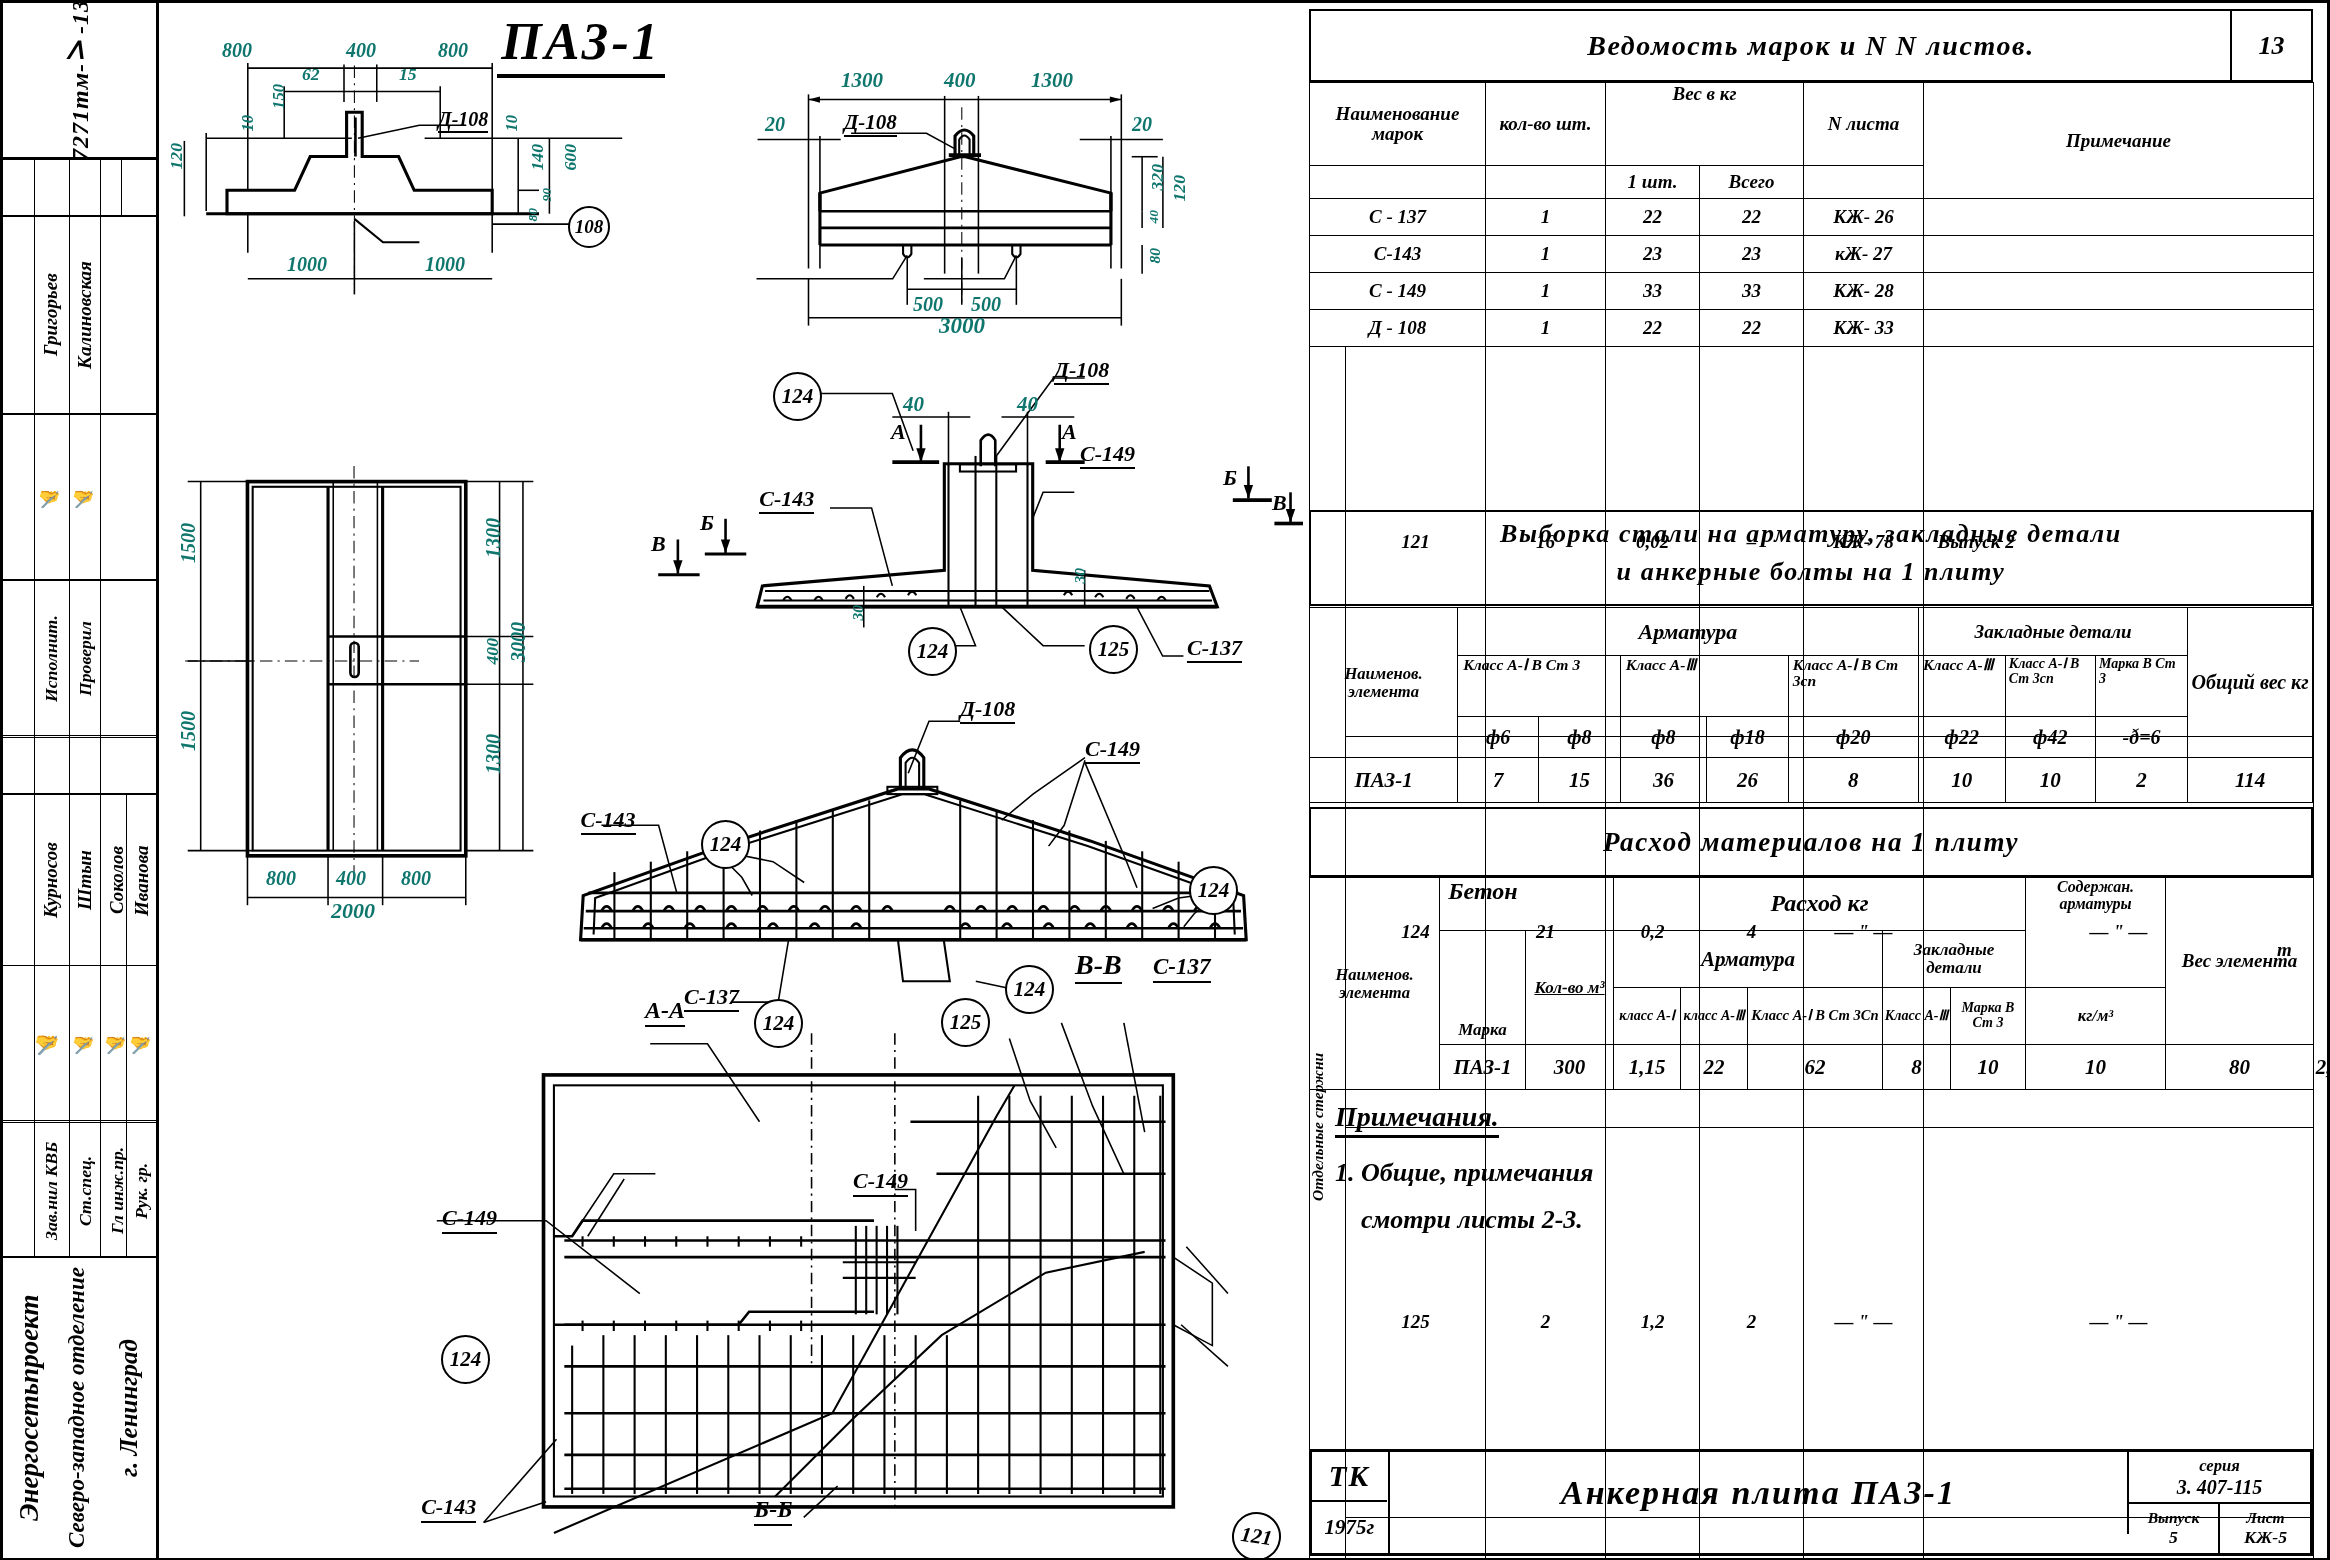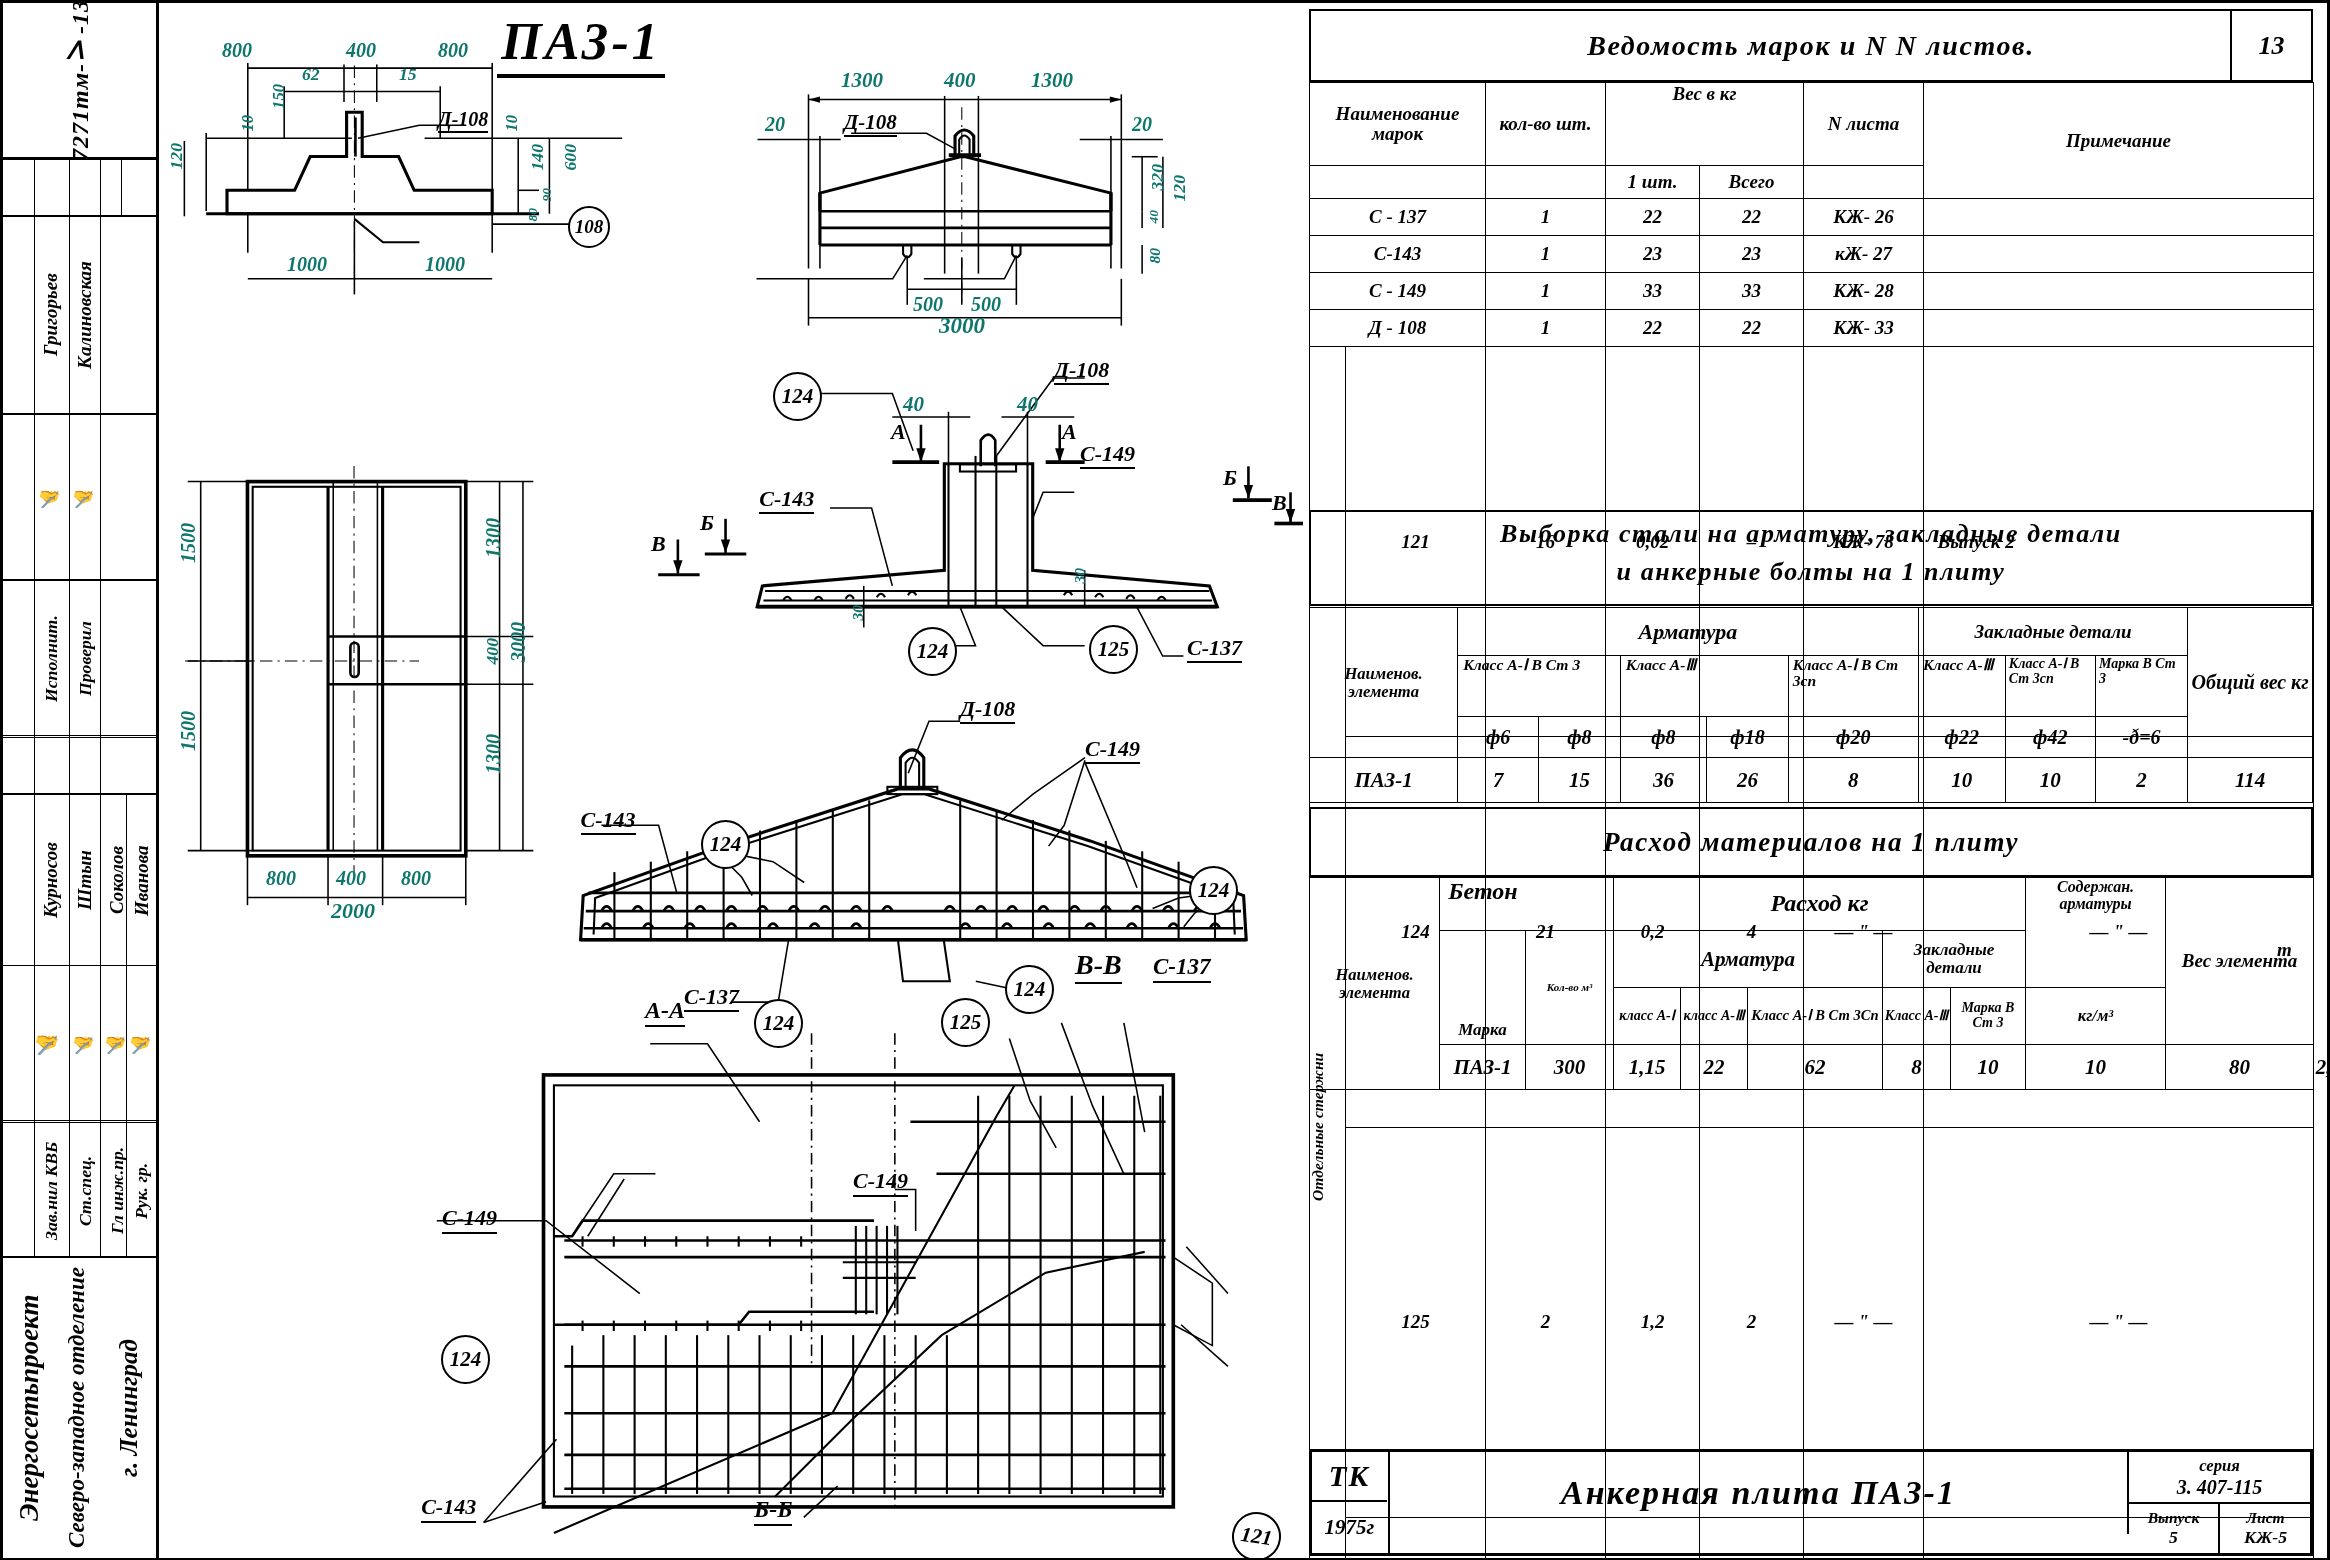--- a/index.html
+++ b/index.html
@@ -787,21 +787,21 @@
       <tbody>
           <tr style="height:53px;">
         <td rowspan="4" style="font-size:16.6px;">Наименов. элемента</td>
         <td colspan="2" style="text-align:left;padding-left:8.3px;vertical-align:top;font-size:24px;">Бетон</td>
         <td colspan="5" style="font-size:24px;">Расход   кг</td>
         <td rowspan="2" style="vertical-align:top;font-size:16px;">Содержан. арматуры</td>
         <td rowspan="3" style="font-size:19px;">Вес элемента</td>
       </tr>
       <tr style="height:57px;">
         <td rowspan="2" style="font-size:17px;vertical-align:bottom;padding-bottom:5.2px;">Марка</td>
-        <td rowspan="2" style="font-size:11px;">Кол-во м³</td>
+        <td rowspan="2" style="font-size:17px;text-decoration:underline;">Кол-во м³</td>
         <td colspan="3" style="font-size:21px;">Арматура</td>
         <td colspan="2" style="font-size:17px;">Закладные детали</td>
       </tr>
       <tr style="height:57px;">
         <td style="font-size:14px;">класс А-Ⅰ</td>
         <td style="font-size:14px;">класс А-Ⅲ</td>
         <td style="font-size:14.6px;">Класс А-Ⅰ В Ст 3Сп</td>
         <td style="font-size:14px;">Класс А-Ⅲ</td>
         <td style="font-size:14px;">Марка В Ст 3</td>
         <td style="font-size:16.6px;">кг/м³</td>
@@ -819,20 +819,25 @@
         <td style="font-size:21px;">80</td>
         <td style="font-size:21px;">2,8</td>
       </tr>
     </tbody>
       </table>
   </div>
 
   <div class="abs" style="left:2058px;top:874px;width:0;height:0;"></div>
   <div class="lbl" style="left:2274px;top:936px;font-size:19px;">т</div>
 
+  <div class="abs" style="left:1332px;top:1098px;width:728px;height:156px;">
+    <div class="lbl" style="left:0;top:0;font-size:28px;border-bottom:3.1px solid #000;padding-bottom:2.1px;">Примечания.</div>
+    <div class="lbl" style="left:0;top:57px;font-size:26px;">1. Общие, примечания</div>
+    <div class="lbl" style="left:26px;top:104px;font-size:26px;">смотри  листы 2-3.</div>
+  </div>
 
   <div class="abs" style="left:1306px;top:1446px;width:1004px;height:107px;border:3.1px solid #000;box-sizing:border-box;">
     <div class="abs" style="left:0;top:0;width:78px;height:101px;border-right:2.6px solid #000;box-sizing:border-box;">
       <div class="abs ctr" style="left:0;top:0;width:75px;height:50px;border-bottom:2.6px solid #000;box-sizing:border-box;">
         <span class="hand" style="font-size:29px;letter-spacing:2.1px;">ТК</span>
       </div>
       <div class="abs ctr" style="left:0;top:50px;width:75px;height:51px;">
         <span class="hand" style="font-size:21px;">1975г</span>
       </div>
     </div>

